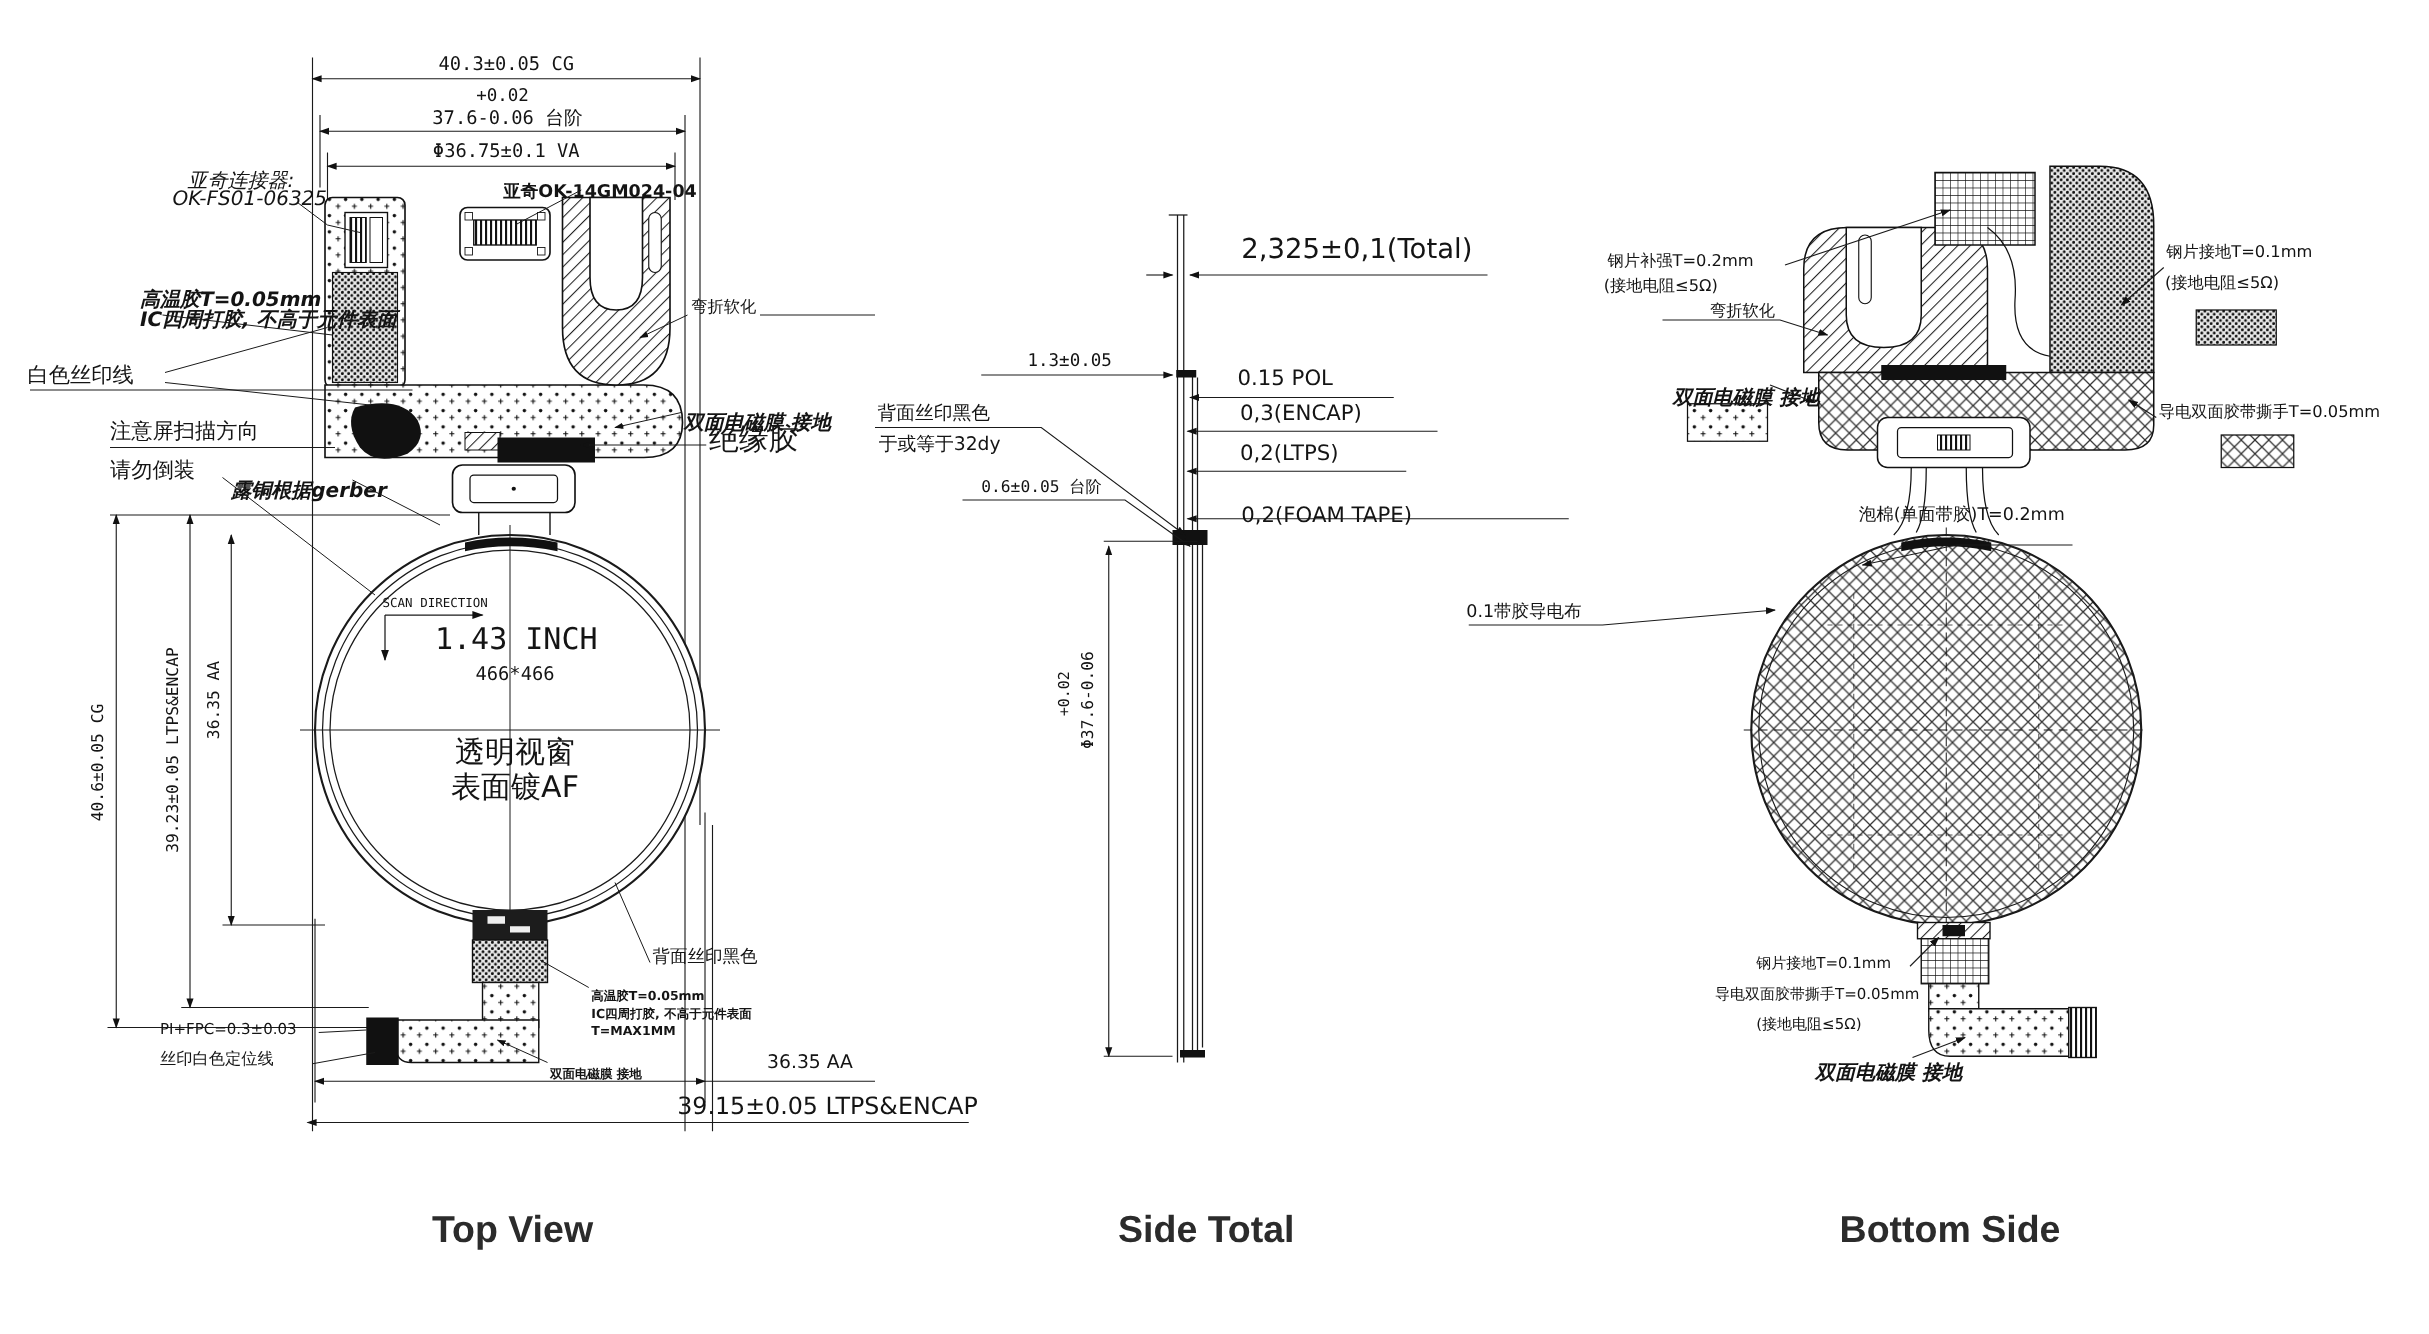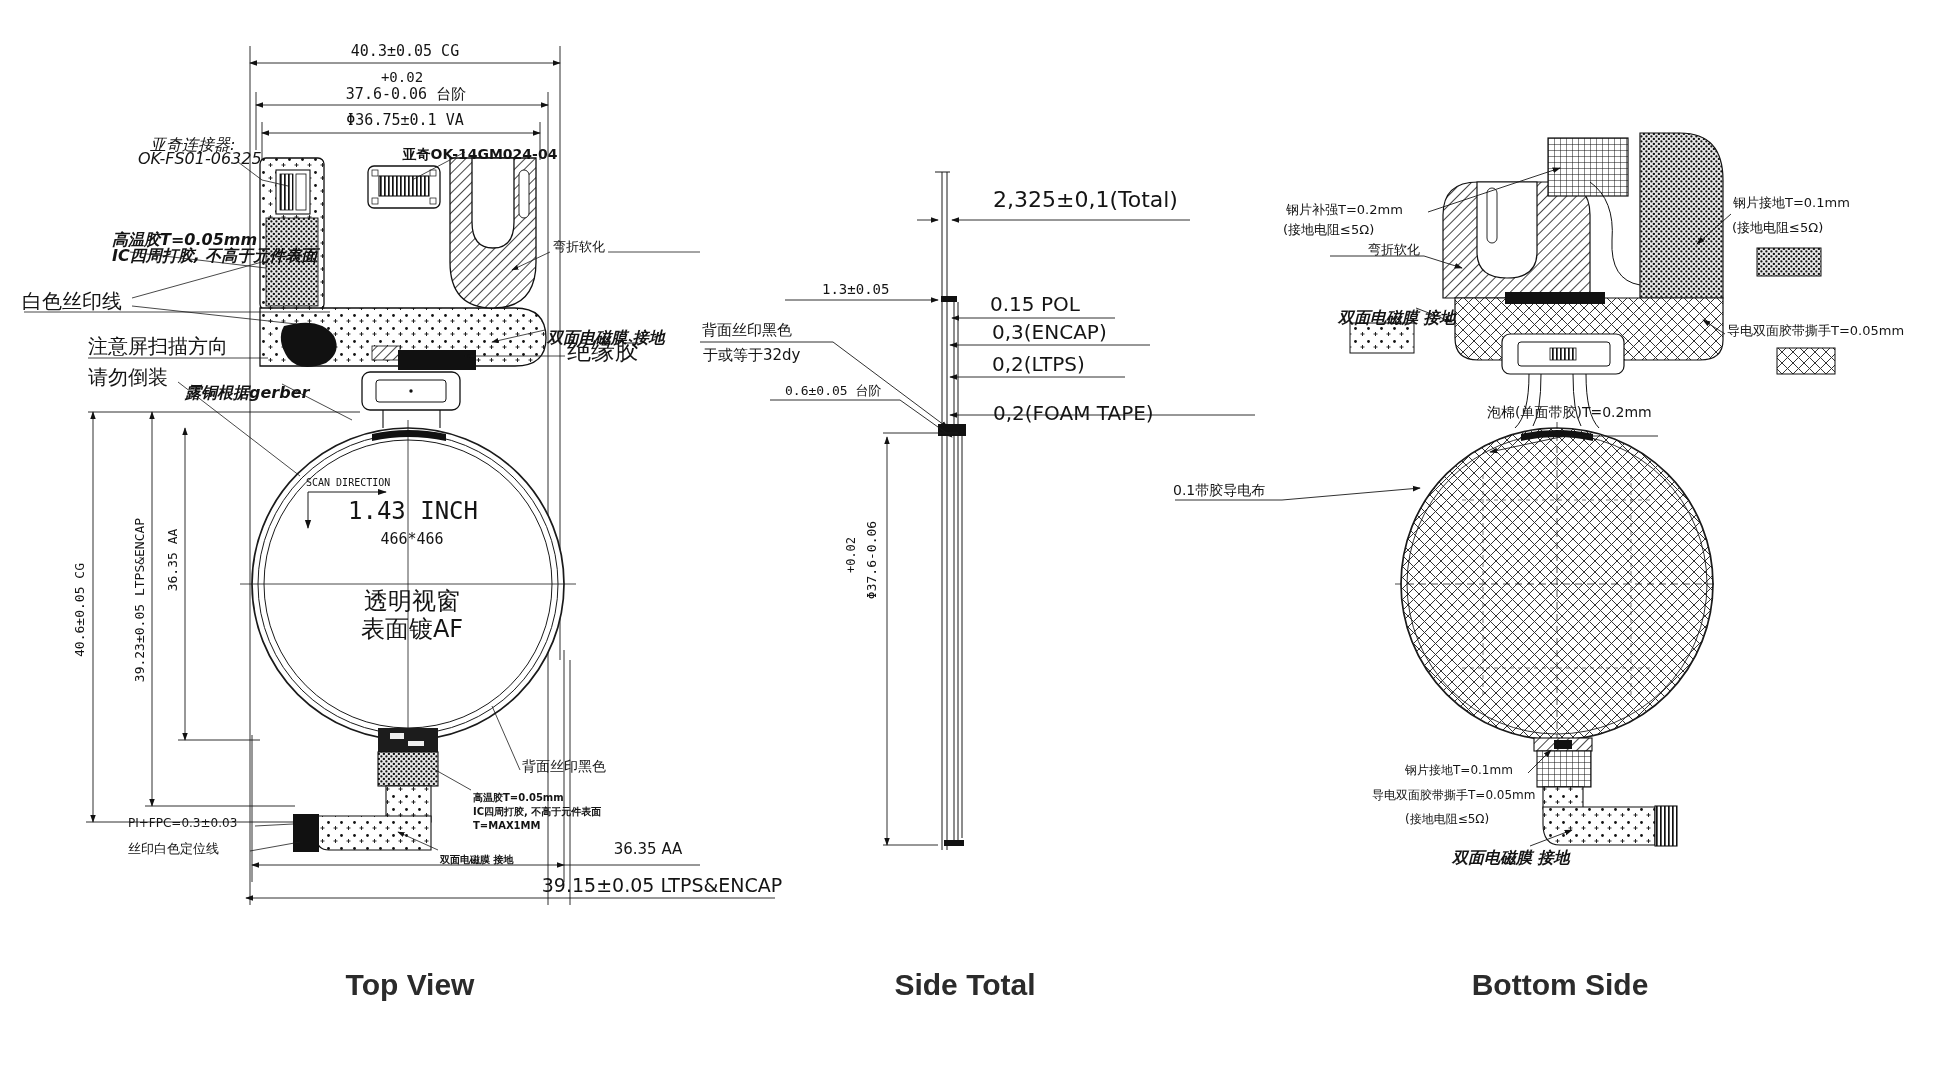--- a/index.html
+++ b/index.html
@@ -7,21 +7,21 @@
          font-family:"DejaVu Sans",sans-serif;color:#111;}
   #linework{position:absolute;left:0;top:0;}
   .lbl{position:absolute;white-space:nowrap;color:#141414;line-height:1.15;}
   .lt{transform:translateY(-50%);}
   .ctr{transform:translate(-50%,-50%);text-align:center;}
   .vctr{transform:translate(-50%,-50%) rotate(-90deg);}
   .mono{font-family:"DejaVu Sans Mono",monospace;}
   .b{font-weight:bold;margin-top:12px;}
   .s10{font-size:10px;} .s11{font-size:16px;font-style:italic;} .s12{font-size:12px;} .s13{font-size:13px;}
   .s14{font-size:14px;} .s15{font-size:19px;} .s17{font-size:15px;text-align:center;} .s18{font-size:24px;}
-  .s20{font-size:20px;} .s22{font-size:22px;}
+  .s20{font-size:17px;} .s22{font-size:22px;}
   .title{font-family:"Liberation Sans","DejaVu Sans",sans-serif;font-size:30px;font-weight:bold;color:#2b2b2b;}
 </style>
 </head>
 <body>
 
 <div id="stage">
 
 <svg id="linework" width="1943" height="1067" viewBox="0 0 1943 1067">
   <defs>
     <marker id="arr" viewBox="0 0 10 10" refX="9" refY="5" markerWidth="9" markerHeight="9" orient="auto-start-reverse">

